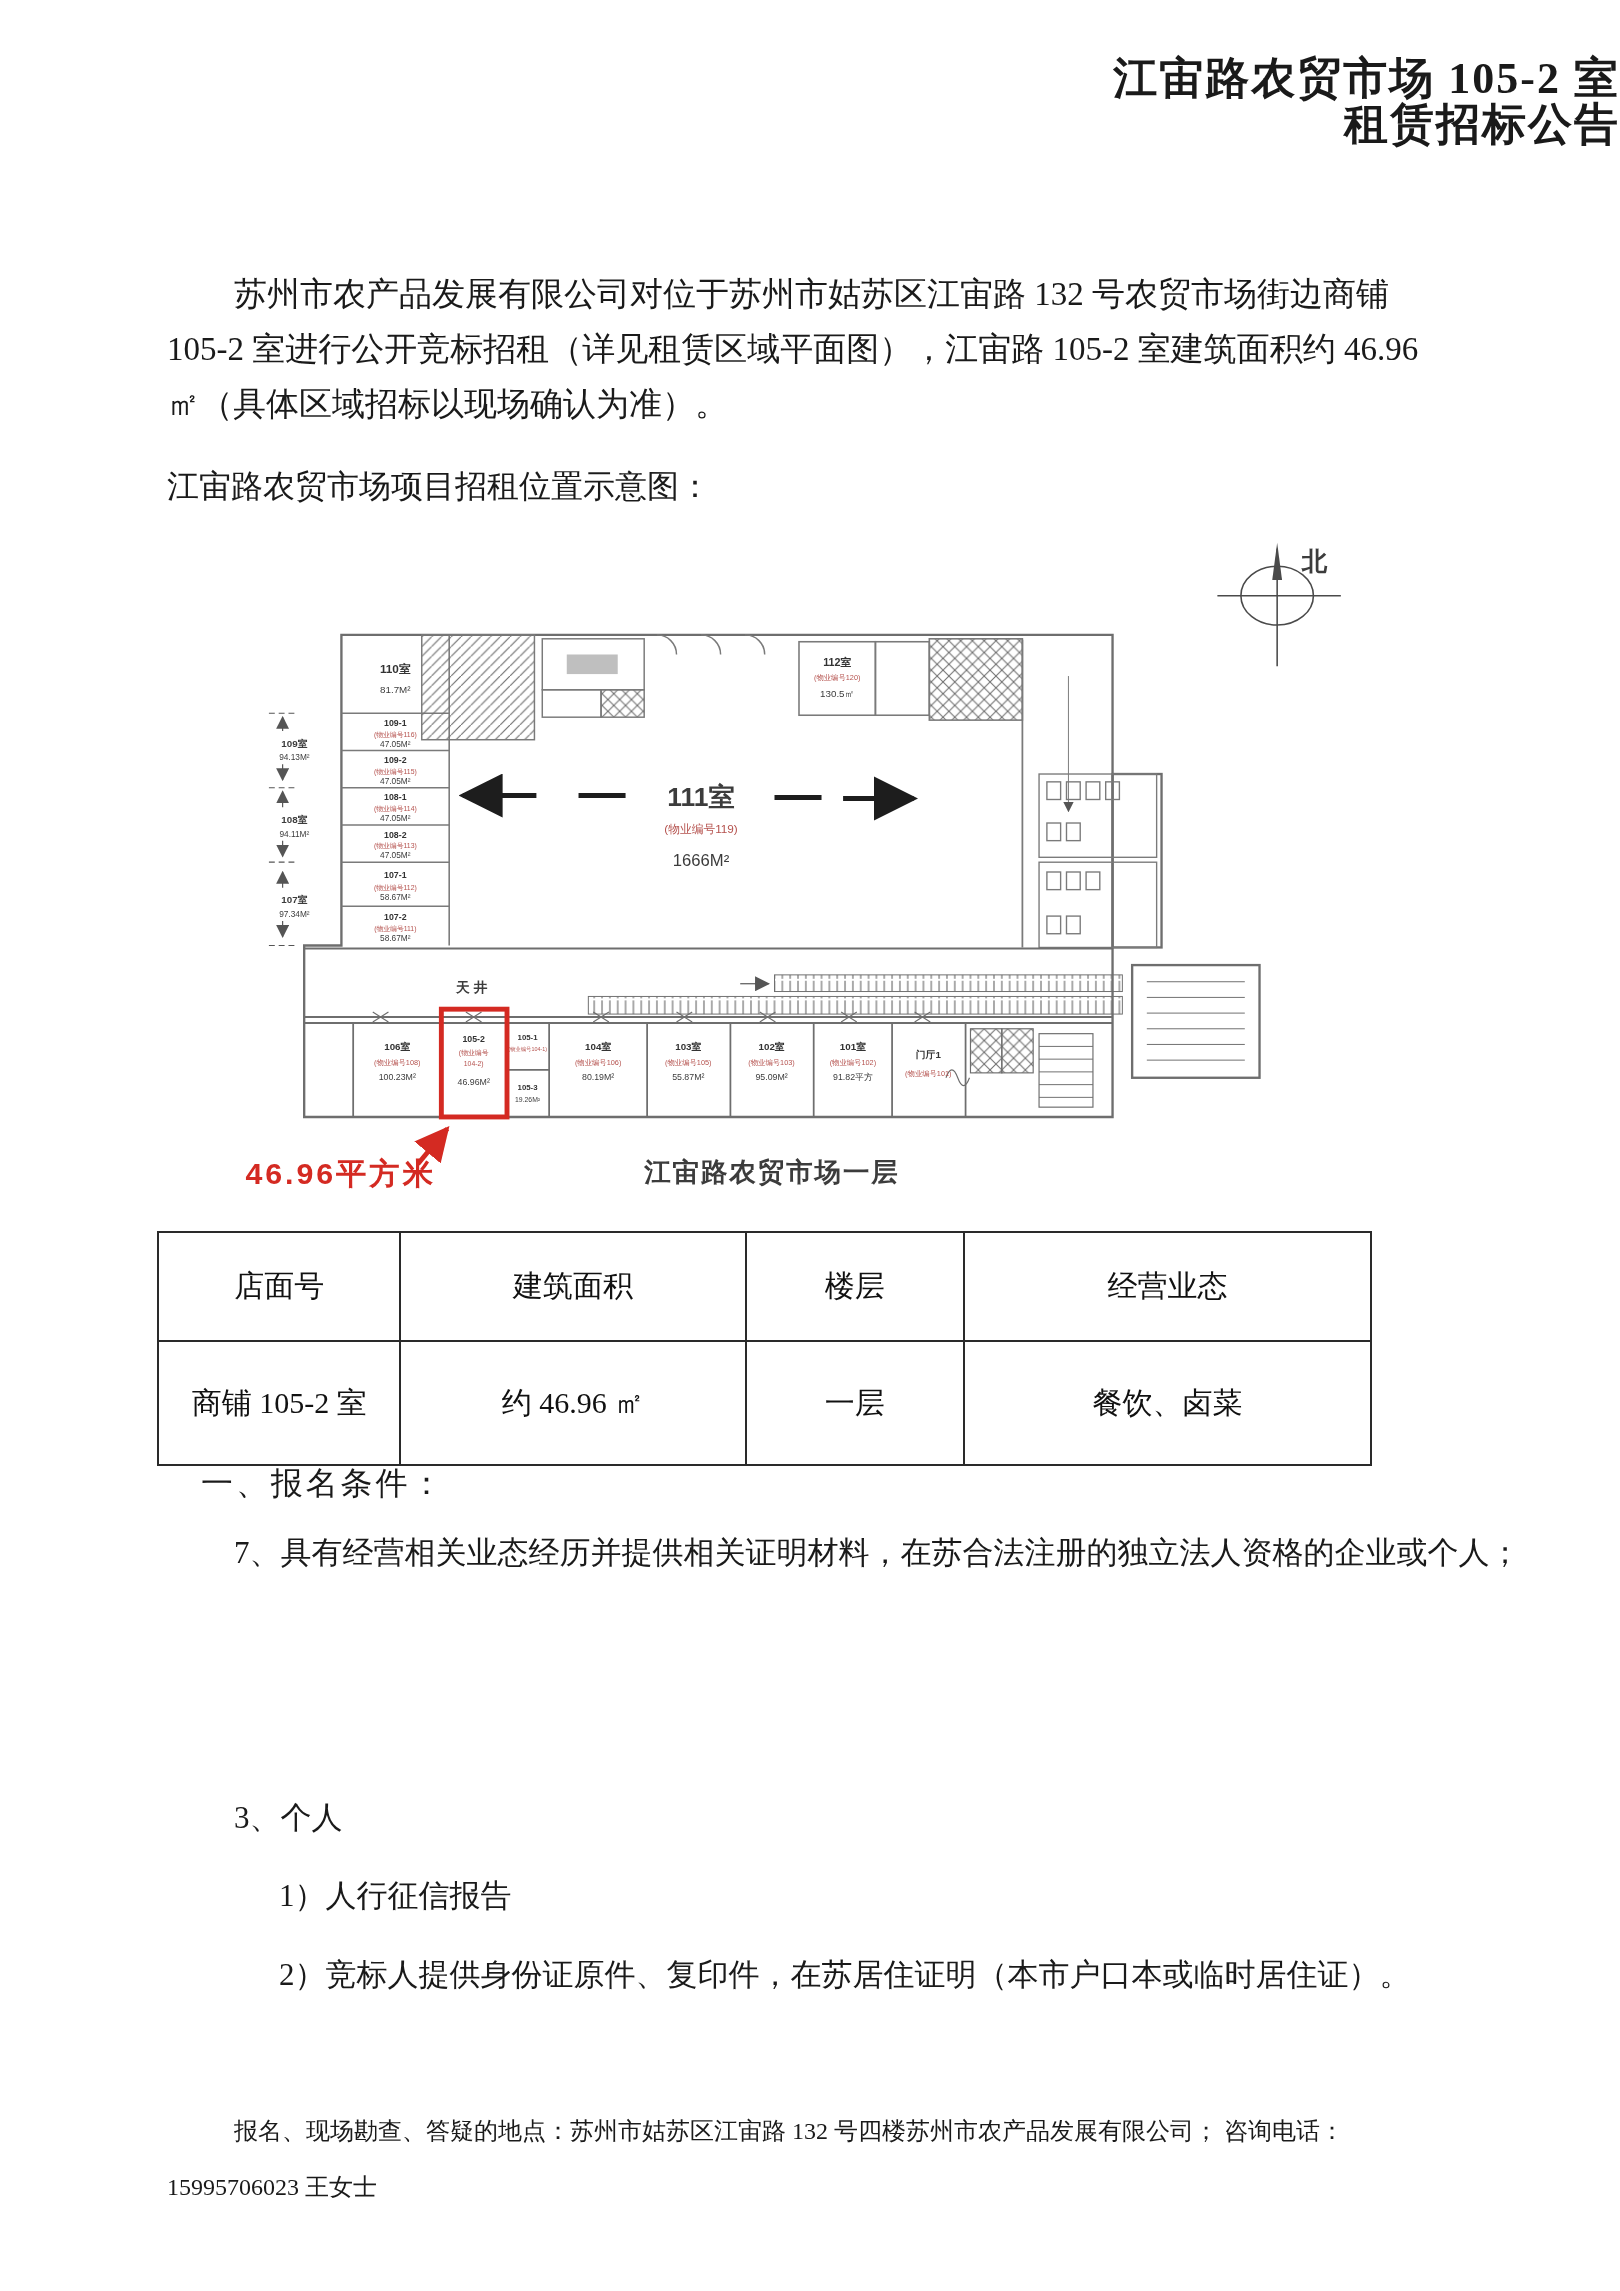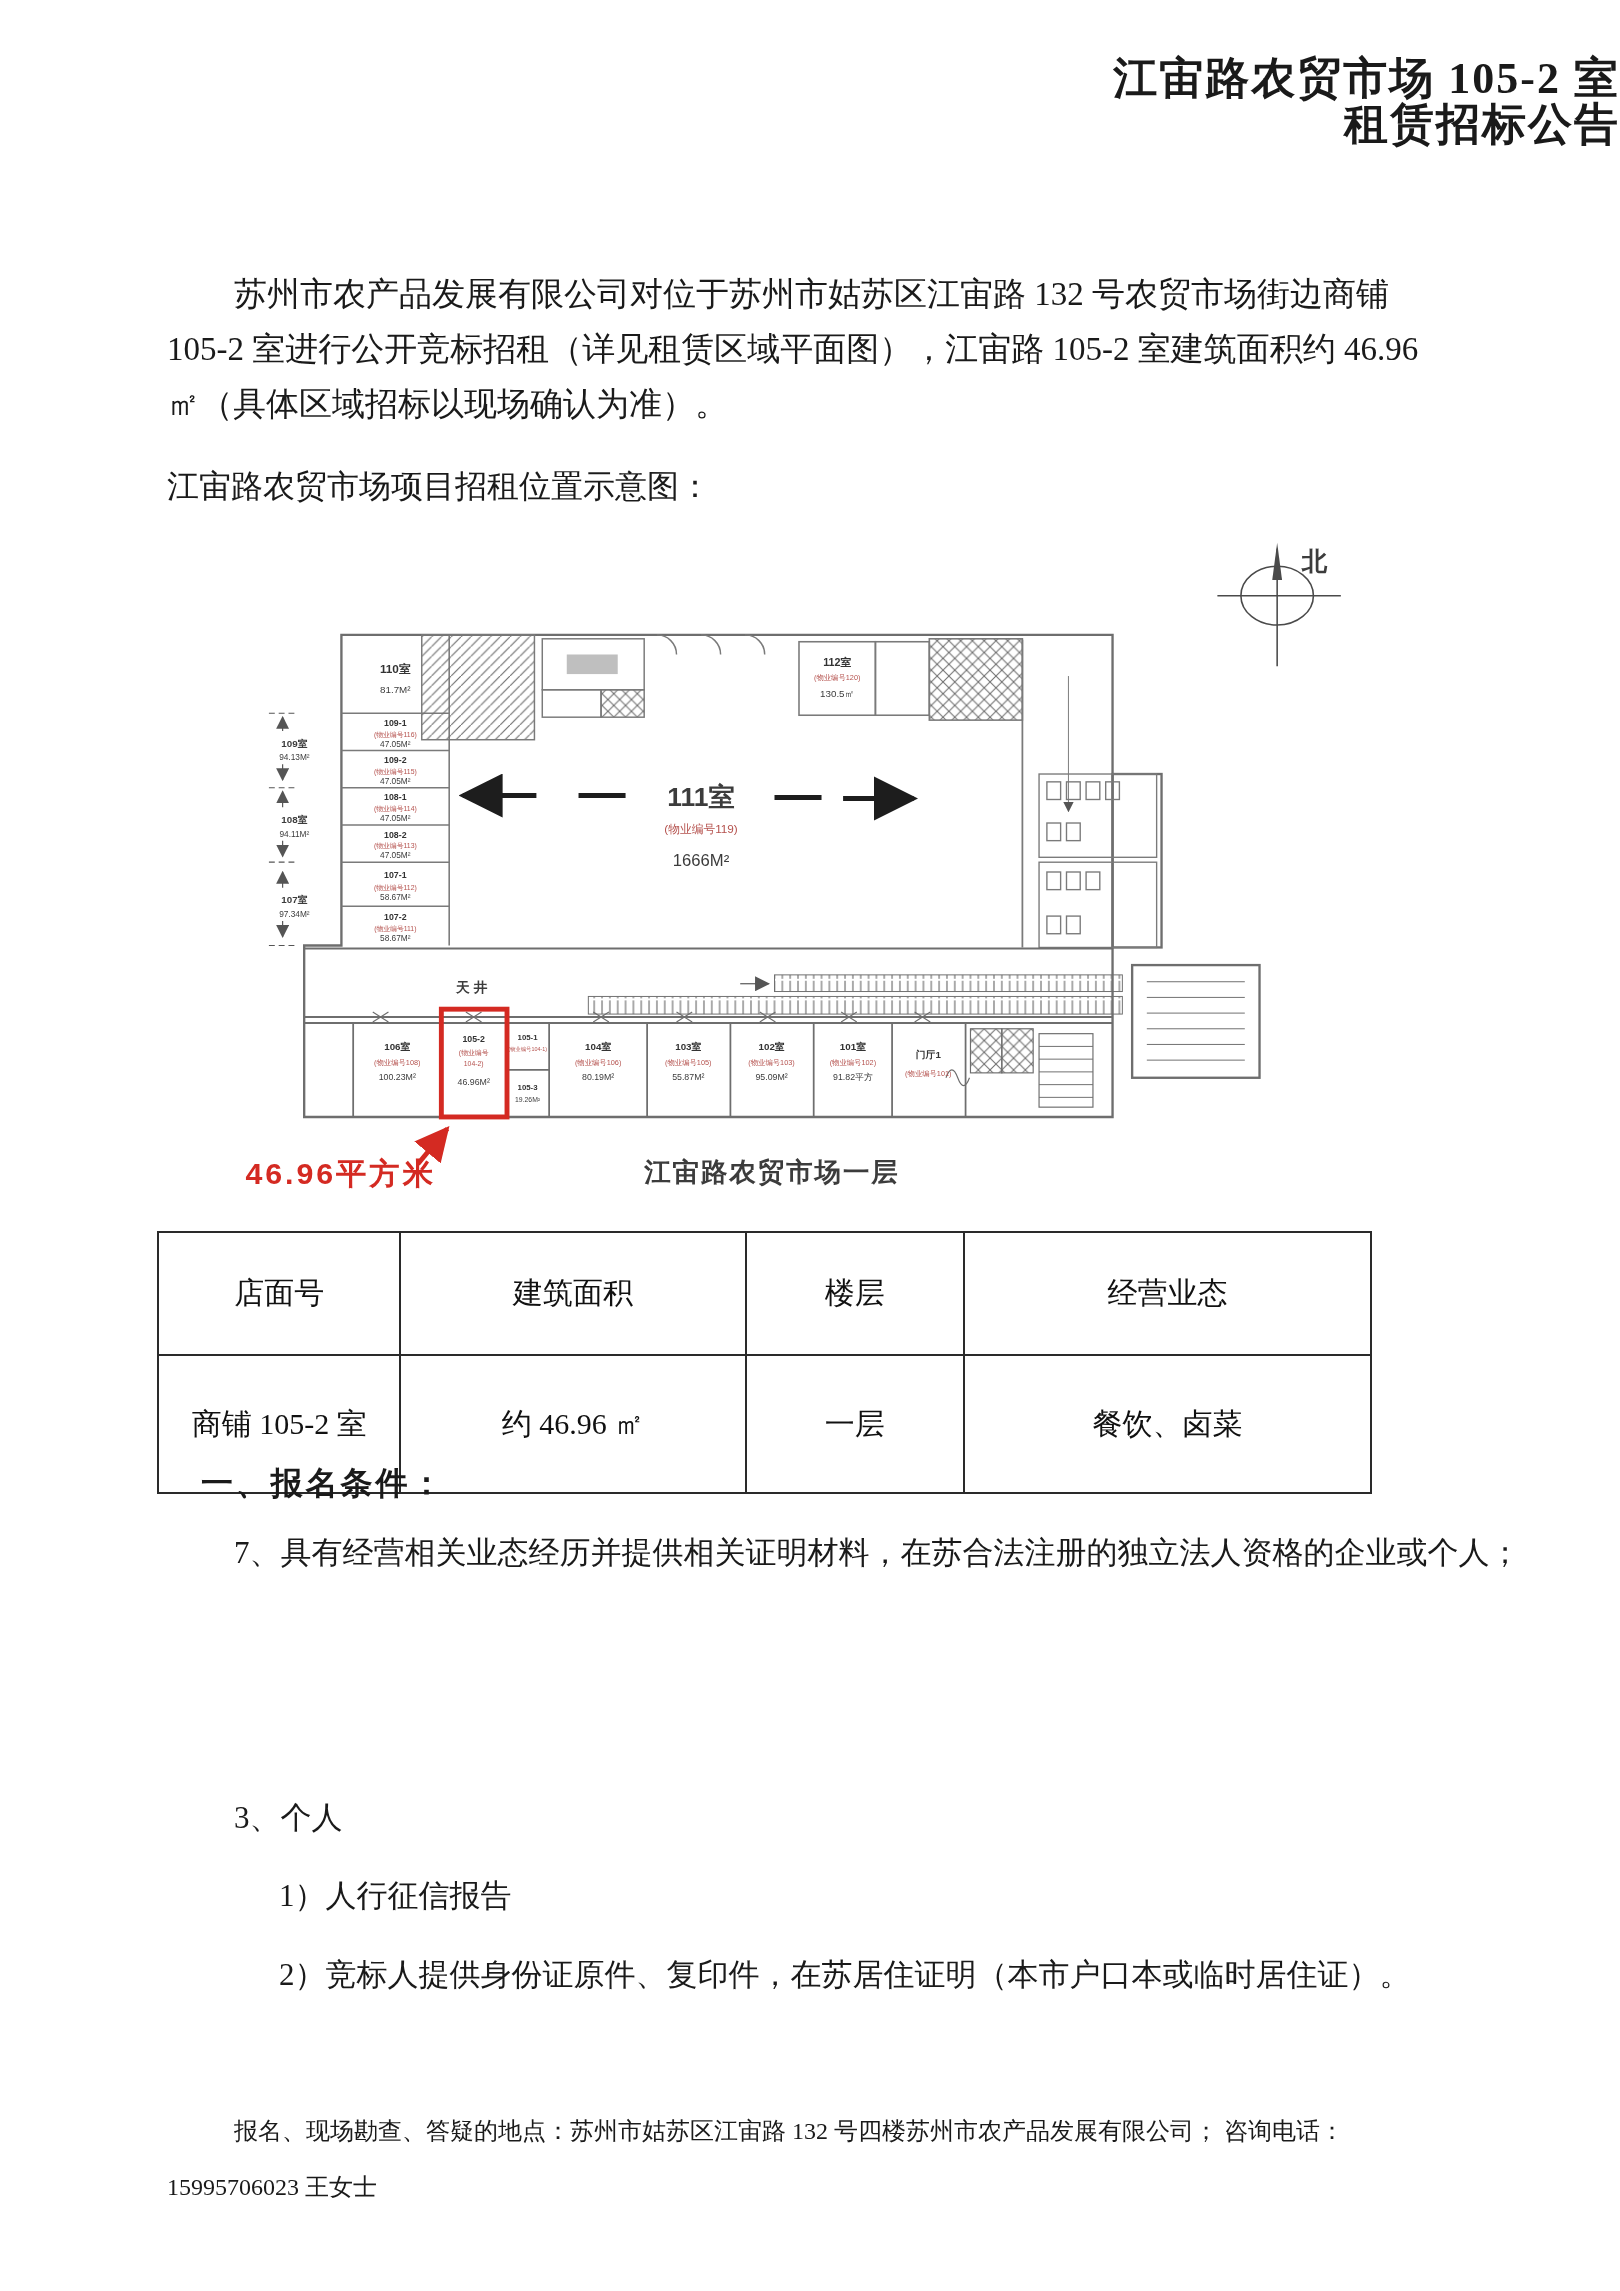--- a/index.html
+++ b/index.html
@@ -5,28 +5,28 @@
   html,body{margin:0;padding:0;background:#e8e8e8;}
   .page{
     position:relative;width:1620px;height:2292px;margin:0 auto;
     background:#ffffff;overflow:hidden;
     font-family:"Liberation Serif",serif;color:#1a1a1a;
   }
   .title{position:absolute;left:0;width:100%;text-align:right;
     font-weight:bold;font-size:44px;letter-spacing:2px;}
   .body-text{font-size:33px;line-height:55px;}
   .indent2{text-indent:67px;}
-  .sec-heading{position:absolute;font-size:32px;font-weight:bold;letter-spacing:2.9px;}
+  .sec-heading{position:absolute;font-size:32px;font-weight:normal;letter-spacing:2.9px;}
   .item{position:absolute;font-size:31px;line-height:56px;}
   .hang{padding-left:45px;text-indent:-45px;}
   
   .spec-table{position:absolute;left:157px;top:1231px;width:1215px;
     border-collapse:collapse;font-size:30px;color:#111;}
   .spec-table td,.spec-table th{border:2px solid #2a2a2a;text-align:center;
-    font-weight:normal;padding:15px;}
+    font-weight:normal;padding:8px;}
   .spec-table thead th{height:91px;border-bottom:2.9px solid #2a2a2a;}
   .spec-table tbody td{height:106px;}
   
   .figure{position:absolute;left:167px;top:529px;width:1215px;height:686px;}
   svg text{font-family:"Liberation Sans",sans-serif;fill:#3c3c3c;}
   .t-code{fill:#b5524e;}
   .t-name{fill:#333;font-weight:bold;}
   .t-red{fill:#d42a22;font-weight:bold;}
 </style>
 </head>

